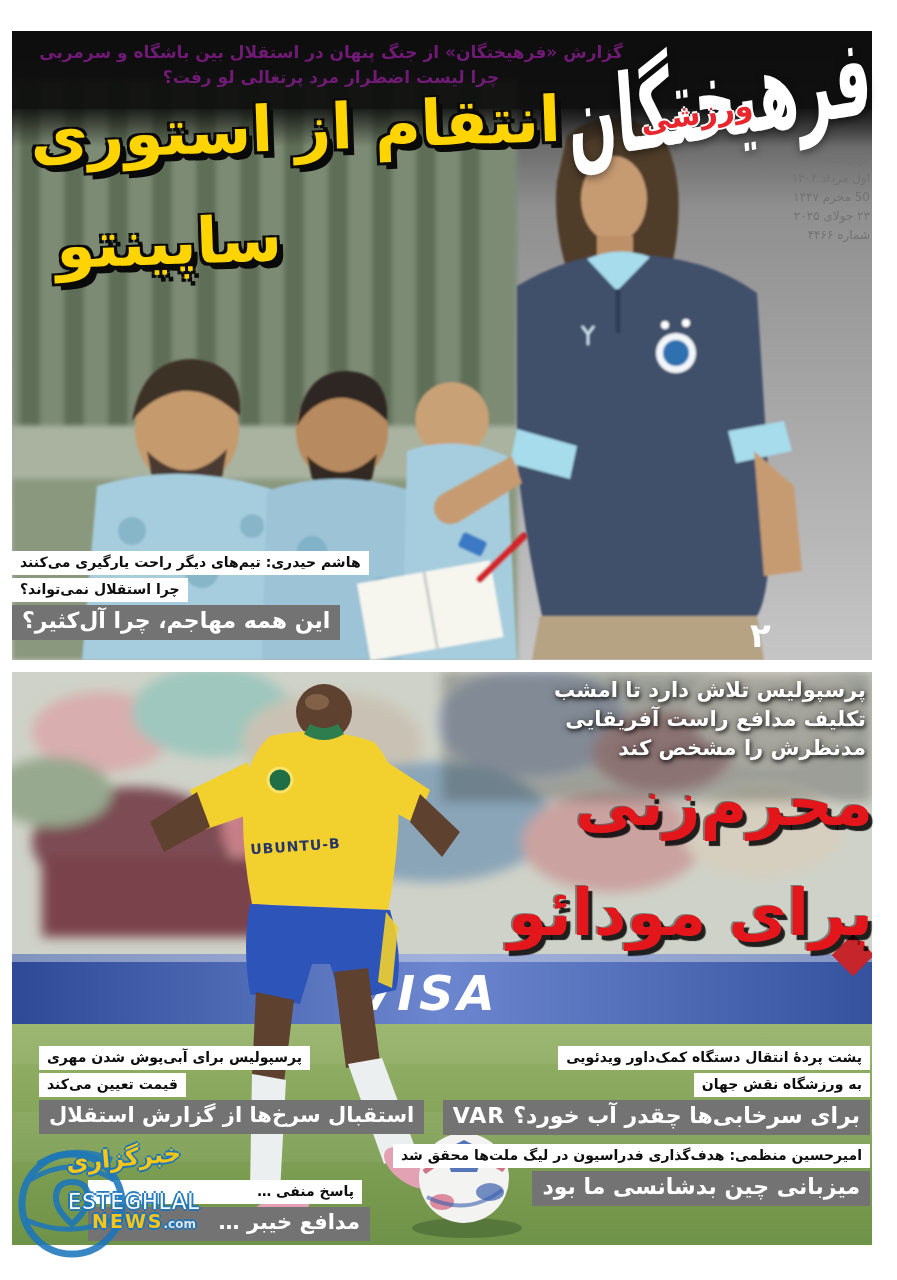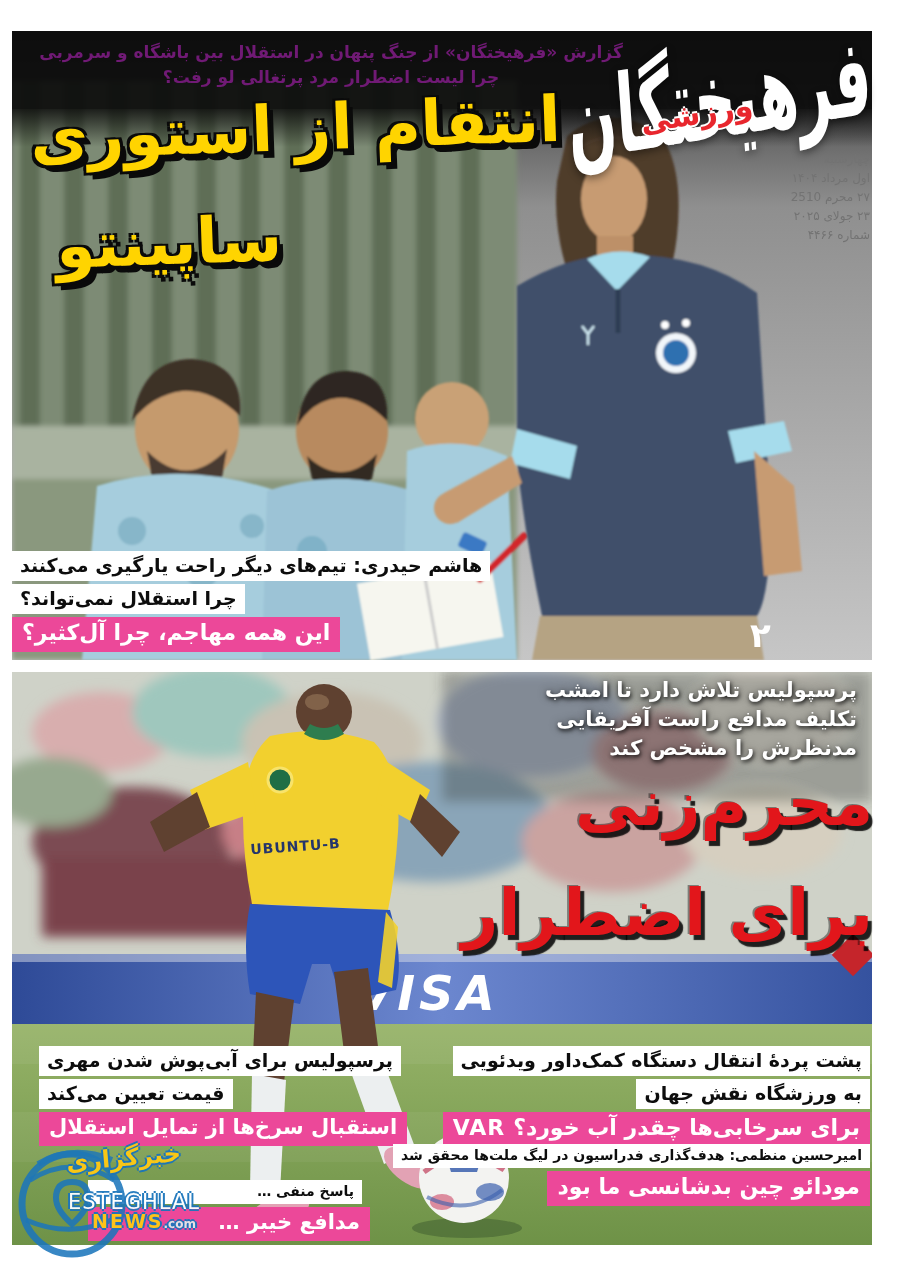--- a/index.html
+++ b/index.html
@@ -27,35 +27,35 @@
   .lead-line{color:#ffd400;font-weight:bold;font-size:63px;white-space:nowrap;direction:rtl;z-index:6;
           transform:rotate(-2deg);
           text-shadow:-3px -2px 0 #0a0a0a,3px -2px 0 #0a0a0a,-3px 3px 0 #0a0a0a,3px 3px 0 #0a0a0a,6px 7px 0 #0a0a0a;}
   .lead1{left:30px;top:92px;}
   .lead2{left:56px;top:206px;}
 
   
   .capstack{position:absolute;display:flex;flex-direction:column;gap:3px;z-index:7;align-items:flex-start;}
   .capstack.right{align-items:flex-end;}
   .strip{width:max-content;direction:rtl;font-weight:bold;}
-  .strip.white{background:#fff;color:#0d0d0d;font-size:19px;padding:3px 8px 5px;}
-  .strip.red{background:#ec4899;color:#fff;font-size:22px;padding:3px 10px 7px;}
+  .strip.white{background:#fff;color:#0d0d0d;font-size:14px;padding:3px 8px 5px;}
+  .strip.red{background:#737373;color:#fff;font-size:22px;padding:3px 10px 7px;}
   .capA{left:12px;top:551px;}
   .capB{left:39px;top:1046px;}
   .capC{right:27px;top:1046px;}
   .footD{left:88px;top:1180px;}
   .footE{right:27px;top:1144px;}
   .footD .strip.white,.footE .strip.white{font-size:14px;}
   .footD .strip.white{min-width:258px;}
   .footD .strip.red{min-width:262px;font-size:21px;}
   .var-strip{display:flex;direction:ltr;gap:8px;align-items:baseline;font-size:21px;}
   .var-strip .latin{font-style:normal;letter-spacing:1px;}
 
   
-  .intro2{right:40px;top:676px;color:#fff;font-weight:bold;font-size:21px;line-height:29px;
+  .intro2{right:31px;top:676px;color:#fff;font-weight:bold;font-size:21px;line-height:29px;
           text-align:right;direction:rtl;z-index:6;text-shadow:1px 2px 4px rgba(0,0,0,.85),0 0 10px rgba(0,0,0,.4);}
   .lead2nd{right:24px;top:748px;text-align:right;direction:rtl;z-index:6;color:#e2161b;
           font-weight:bold;font-size:64px;line-height:110px;
           text-shadow:-2px -1px 0 rgba(0,0,0,.4),4px 5px 1px rgba(0,0,0,.85);}
 
   
   .watermark{left:10px;top:1142px;width:220px;height:125px;z-index:9;opacity:.95;}
   .wm-fa{position:absolute;left:56px;top:2px;font-size:24px;font-weight:bold;color:#ffc913;
           transform:rotate(-5deg);direction:rtl;
           text-shadow:-2px 0 0 #1b75bb,2px 0 0 #1b75bb,0 -2px 0 #1b75bb,0 2px 0 #1b75bb;}
@@ -158,21 +158,21 @@
   <div class="abs kicker">
     <div>گزارش «فرهیختگان» از جنگ پنهان در استقلال بین باشگاه و سرمربی</div>
     <div>چرا لیست اضطرار مرد پرتغالی لو رفت؟</div>
   </div>
 
   <div class="abs masthead-title">فرهیختگان</div>
   <div class="abs masthead-edition">ورزشی</div>
   <div class="abs dates">
     <div>چهارشنبه</div>
     <div>اول مرداد ۱۴۰۴</div>
-    <div>۲۷ محرم 2510</div>
+    <div>50 محرم ۱۴۴۷</div>
     <div>۲۳ جولای ۲۰۲۵</div>
     <div>شماره ۴۴۶۶</div>
   </div>
 
   <div class="abs lead-line lead1">انتقام از استوری</div>
   <div class="abs lead-line lead2">ساپینتو</div>
 
   <div class="capstack capA">
     <div class="strip white">هاشم حیدری: تیم‌های دیگر راحت یارگیری می‌کنند</div>
     <div class="strip white">چرا استقلال نمی‌تواند؟</div>
@@ -254,46 +254,46 @@
   </div>
 
   <div class="abs intro2">
     <div>پرسپولیس تلاش دارد تا امشب</div>
     <div>تکلیف مدافع راست آفریقایی</div>
     <div>مدنظرش را مشخص کند</div>
   </div>
 
   <div class="abs lead2nd">
     <div>محرم‌زنی</div>
-    <div>برای اضطرار</div>
+    <div>برای مودائو</div>
   </div>
 
   <div class="capstack capB">
     <div class="strip white">پرسپولیس برای آبی‌پوش شدن مهری</div>
     <div class="strip white">قیمت تعیین می‌کند</div>
-    <div class="strip red" style="font-size:21px;">استقبال سرخ‌ها از تمایل استقلال</div>
+    <div class="strip red" style="font-size:21px;">استقبال سرخ‌ها از گزارش استقلال</div>
   </div>
 
   <div class="capstack capC right">
     <div class="strip white">پشت پردۀ انتقال دستگاه کمک‌داور ویدئویی</div>
     <div class="strip white">به ورزشگاه نقش جهان</div>
     <div class="strip red var-strip">
       <span class="latin">VAR</span>
       <span dir="rtl">برای سرخابی‌ها چقدر آب خورد؟</span>
     </div>
   </div>
 
   <div class="capstack footD">
     <div class="strip white">پاسخ منفی …</div>
     <div class="strip red">مدافع خیبر …</div>
   </div>
 
   <div class="capstack footE right">
     <div class="strip white">امیرحسین منظمی: هدف‌گذاری فدراسیون در لیگ ملت‌ها محقق شد</div>
-    <div class="strip red" style="font-size:22px;">مودائو چین بدشانسی ما بود</div>
+    <div class="strip red" style="font-size:22px;">میزبانی چین بدشانسی ما بود</div>
   </div>
 
   <div class="abs watermark">
     <svg width="150" height="125" viewBox="0 0 150 125">
       <circle cx="62" cy="62" r="50" stroke="#1b75bb" stroke-width="7" fill="none" opacity="0.92"></circle>
       <path d="M20,38 Q62,12 104,38" stroke="#1b75bb" stroke-width="5" fill="none" opacity="0.9"></path>
       <path d="M16,78 Q62,98 108,75" stroke="#1b75bb" stroke-width="5" fill="none" opacity="0.9"></path>
       <path d="M62,40 q16,0 16,16 q0,12 -16,26 q-16,-14 -16,-26 q0,-16 16,-16 Z" stroke="#1b75bb" stroke-width="6" fill="none" opacity="0.92"></path>
       <path d="M28,22 Q62,2 102,18" stroke="#1b75bb" stroke-width="6" fill="none" opacity="0.85"></path>
     </svg>

